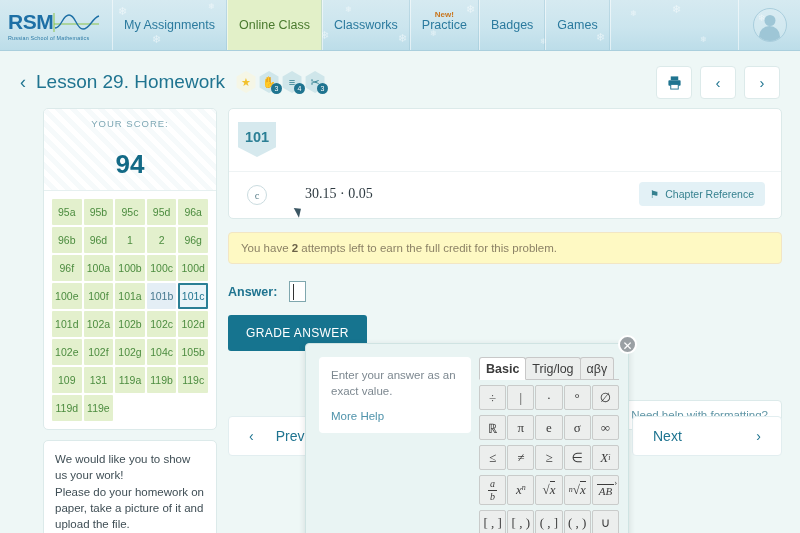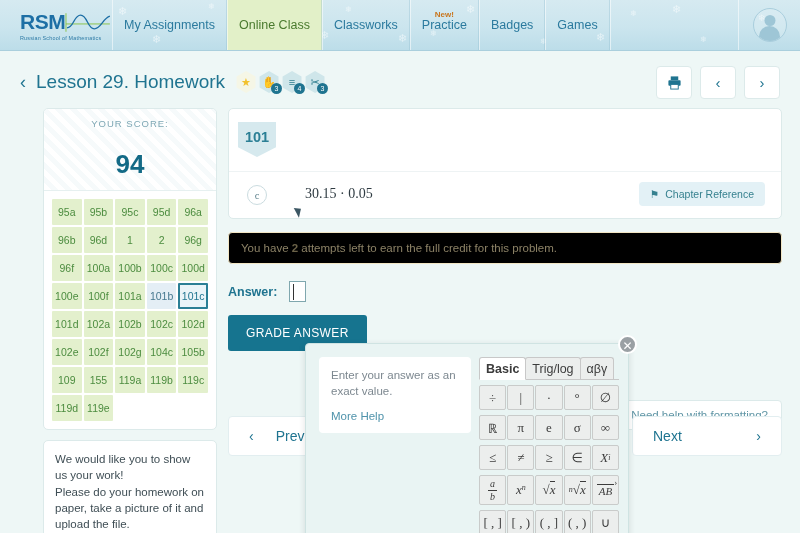--- a/index.html
+++ b/index.html
@@ -15,21 +15,21 @@
   .topnav {
     position: absolute; top: 0; left: 0; width: 800px; height: 51px;
     background: linear-gradient(180deg, #d6eaf1 0%, #cbe5ee 55%, #bcdde9 100%);
     display: flex; align-items: stretch;
     border-bottom: 1px solid #aacfdd;
   }
   .snowflakes { position: absolute; inset: 0; pointer-events: none; }
   .sf { position: absolute; color: #ffffff; opacity: .55; font-size: 11px; line-height: 1; }
   .logo-wrap {
     width: 112px; display: flex; flex-direction: column; justify-content: center;
-    padding-left: 20px; position: relative; z-index: 2;
+    padding-left: 8px; position: relative; z-index: 2;
   }
   .logo-main { display: flex; align-items: center; }
   .logo-rsm {
     font-family: "Liberation Sans", sans-serif;
     font-weight: bold; font-size: 21px; color: #1d6fa5; letter-spacing: -0.5px;
   }
   .logo-sub { font-size: 5.4px; color: #2e7ba6; letter-spacing: .2px; margin-top: 1px; }
   .navitems { display: flex; align-items: stretch; position: relative; z-index: 2; }
   .navitem {
     display: flex; align-items: center; padding: 0 11px;
@@ -138,21 +138,21 @@
     display: flex; align-items: center; justify-content: center;
     font-size: 10.5px; color: #5a7f8a; font-family: "Liberation Serif", serif;
   }
   .expr { flex: 1; margin-left: 20px; font-family: "Liberation Serif", serif; font-size: 14px; color: #2f3b42; }
   .chapref {
     background: #e3f1f6; color: #36818f; font-size: 10.5px; border-radius: 4px;
     padding: 6px 11px; display: flex; align-items: center; gap: 6px; cursor: pointer;
   }
 
   .attemptbar {
-    margin-top: 13px; background: #000000; border: 1px solid #f2e6c4; border-radius: 4px;
+    margin-top: 13px; background: #fef9c3; border: 1px solid #f2e6c4; border-radius: 4px;
     padding: 9px 12px; font-size: 11.5px; color: #8c8266;
   }
   .attemptbar b { color: #6b6248; }
   .answerrow { margin-top: 17px; display: flex; align-items: center; gap: 12px; }
   .answerlabel { font-size: 12.5px; font-weight: bold; color: #1f7490; }
   .answerbox {
     width: 17px; height: 21px; background: #fff; border: 1px solid #7fa7ae; cursor: text;
     position: relative;
   }
   .answerbox::after {
@@ -356,21 +356,21 @@
             <div class="cell">102a</div>
             <div class="cell">102b</div>
             <div class="cell">102c</div>
             <div class="cell">102d</div>
             <div class="cell">102e</div>
             <div class="cell">102f</div>
             <div class="cell">102g</div>
             <div class="cell">104c</div>
             <div class="cell">105b</div>
             <div class="cell">109</div>
-            <div class="cell">155</div>
+            <div class="cell">131</div>
             <div class="cell">119a</div>
             <div class="cell">119b</div>
             <div class="cell">119c</div>
             <div class="cell">119d</div>
             <div class="cell">119e</div>
             <div class="cell empty"></div>
             <div class="cell empty"></div>
             <div class="cell empty"></div>
           </div>
       </div>

